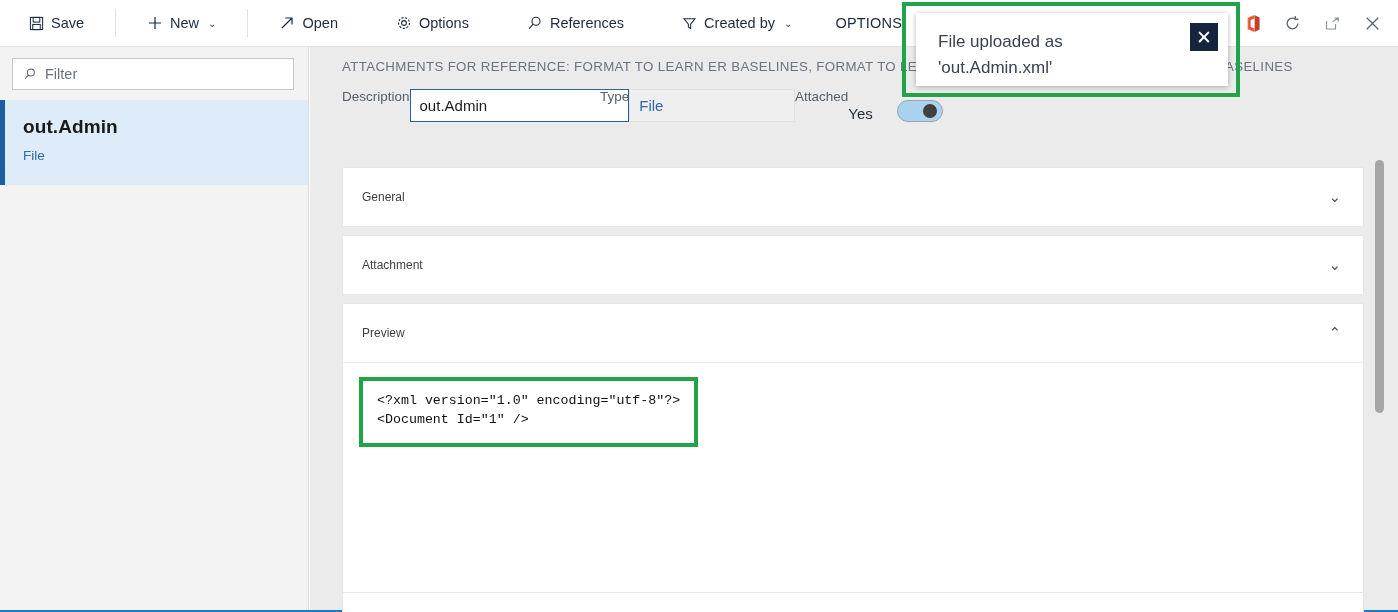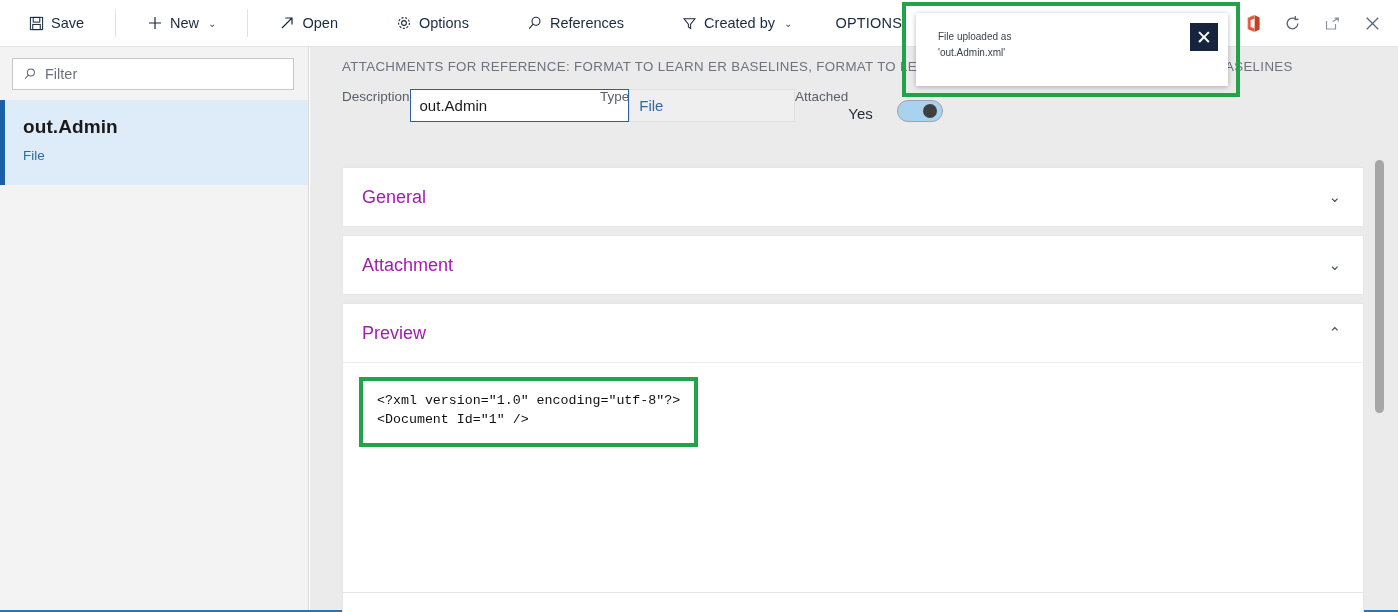--- a/index.html
+++ b/index.html
@@ -144,21 +144,21 @@
   .cards { position: absolute; top: 120px; left: 32px; width: 1022px; }
   .card {
     background: #ffffff;
     border: 1px solid #e6e6e6;
     margin-bottom: 8px;
   }
   .card-head {
     height: 58px; display: flex; align-items: center;
     justify-content: space-between; padding: 0 22px 0 19px;
   }
-  .card-head .ctitle { font-size: 18px; color: #a21caf; }
+  .card-head .ctitle { font-size: 12px; color: #404040; }
   .card-head .carrow { font-size: 15px; color: #4a5260; }
   .card.preview { margin-bottom: 0; }
   .card.preview .card-body {
     border-top: 1px solid #ededed;
     height: 268px; padding: 14px 16px;
   }
   .xmlbox {
     display: inline-block;
     border: 4px solid #22a34a;
     padding: 11px 14px 13px 14px;
@@ -197,21 +197,21 @@
   }
   .popup {
     position: absolute; top: 13px; left: 916px;
     width: 312px; height: 73px;
     background: #ffffff;
     box-shadow: 0 1px 5px rgba(0,0,0,.28);
     z-index: 35;
   }
   .popup .ptext {
     position: absolute; top: 16px; left: 22px;
-    font-size: 10px; color: #3a4250; line-height: 1.55;
+    font-size: 17px; color: #3a4250; line-height: 1.55;
   }
   .popup .pclose {
     position: absolute; top: 10px; right: 10px;
     width: 28px; height: 28px; background: #16243d;
     display: flex; align-items: center; justify-content: center;
     color: #ffffff; font-size: 19px; line-height: 1;
   }
 </style>
 </head>
 <body>

